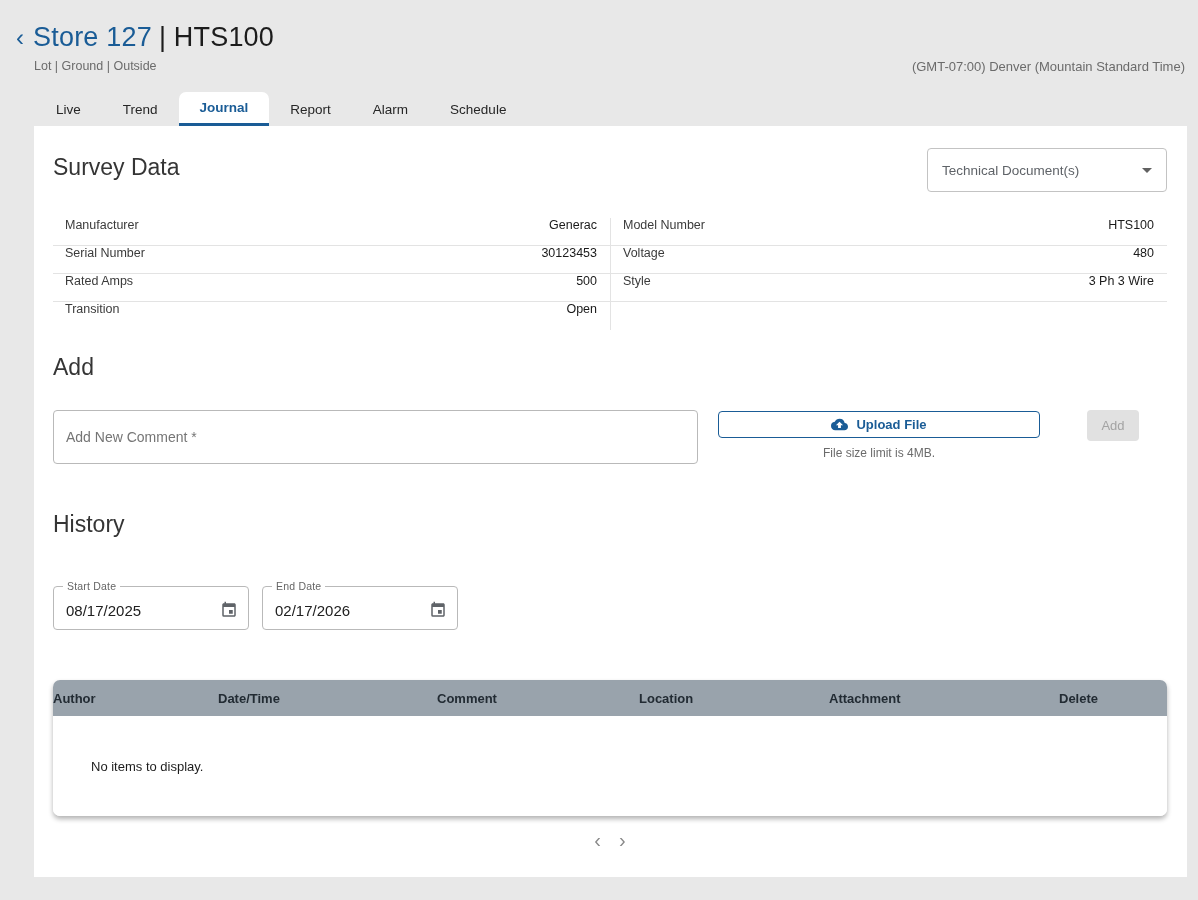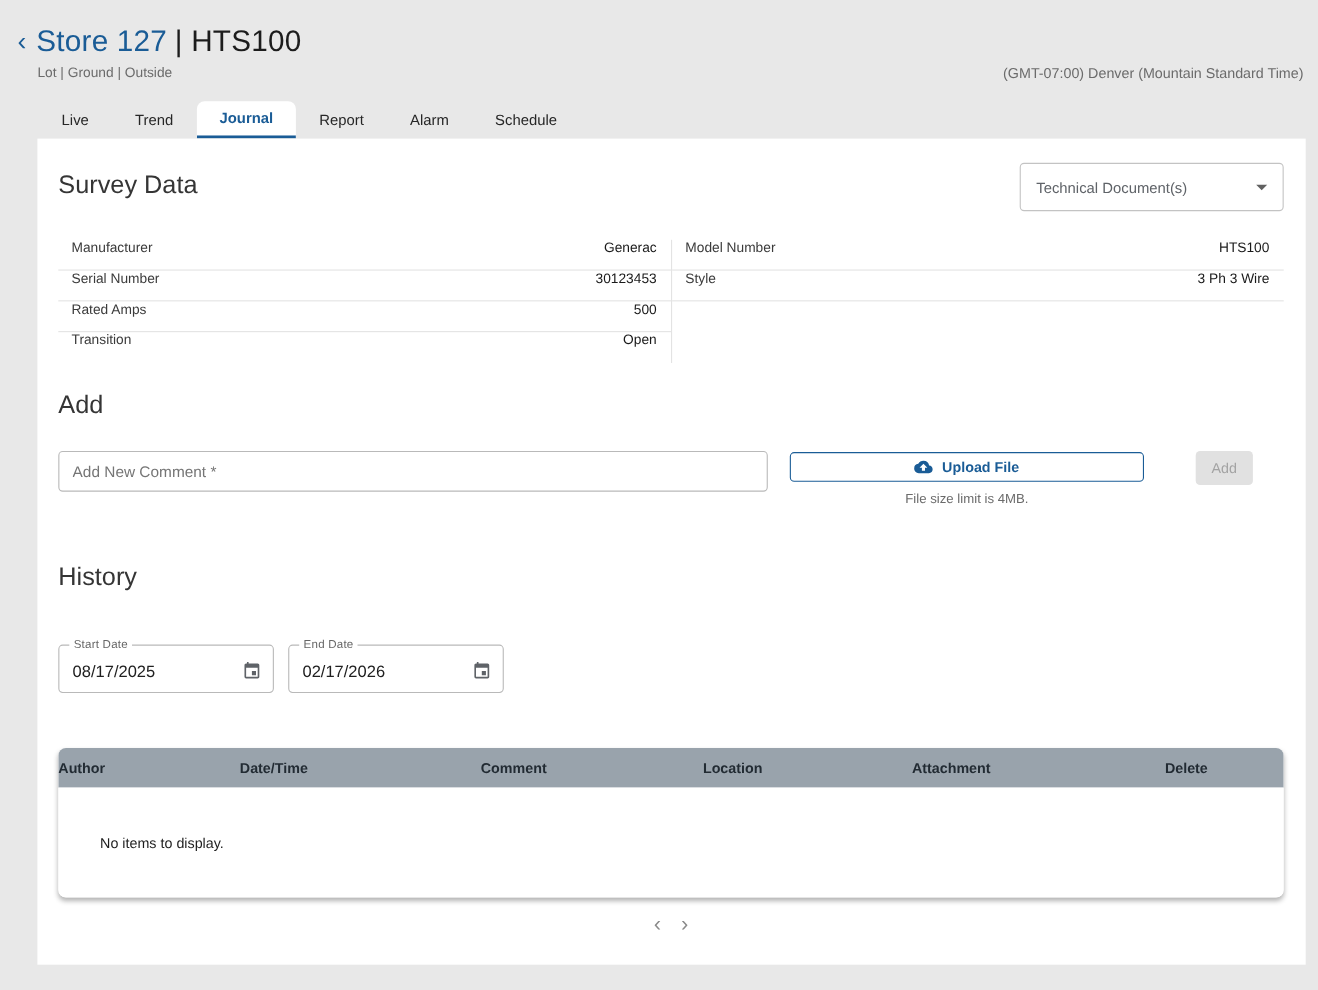--- a/index.html
+++ b/index.html
@@ -42,21 +42,21 @@
   
   .survey-table { position:absolute; left:19px; top:92px; width:1114px; display:flex; }
   .survey-col { width:557px; }
   .survey-col.right { border-left:1px solid #e3e3e3; }
   .srow { height:28px; display:flex; align-items:flex-start; padding:0 13px 0 12px; font-size:12.5px; }
   .srow.bordered { border-bottom:1px solid #e3e3e3; }
   .srow .slabel { color:#3b3b3b; }
   .srow .svalue { margin-left:auto; color:#1a1a1a; }
   
   .comment-input {
-    position:absolute; left:19px; top:284px; width:645px; height:37px;
+    position:absolute; left:19px; top:284px; width:645px; height:54px;
     border:1px solid #b9b9b9; border-radius:4px; padding:0 12px; font-size:14px;
     font-family:"Liberation Sans", sans-serif; color:#222; background:#fff; outline:none;
   }
   .comment-input::placeholder { color:#757575; }
   .upload-btn {
     position:absolute; left:684px; top:285px; width:322px; height:27px;
     border:1px solid #1a5c96; border-radius:4px; background:#fff; cursor:pointer;
     display:flex; align-items:center; justify-content:center; gap:8px;
   }
   .upload-btn .upload-label { font-size:13px; font-weight:bold; color:#1a5c96; }
@@ -142,20 +142,24 @@
         </div>
         <div class="srow">
           <span class="slabel">Transition</span>
           <span class="svalue">Open</span>
         </div>
       </div>
       <div class="survey-col right">
         <div class="srow bordered">
           <span class="slabel">Model Number</span>
           <span class="svalue">HTS100</span>
+        </div>
+        <div class="srow bordered">
+          <span class="slabel">Voltage</span>
+          <span class="svalue">480</span>
         </div>
         <div class="srow bordered">
           <span class="slabel">Style</span>
           <span class="svalue">3 Ph 3 Wire</span>
         </div>
         <div class="srow"></div>
       </div>
     </div>
 
     <div class="section-heading add-heading">Add</div>

